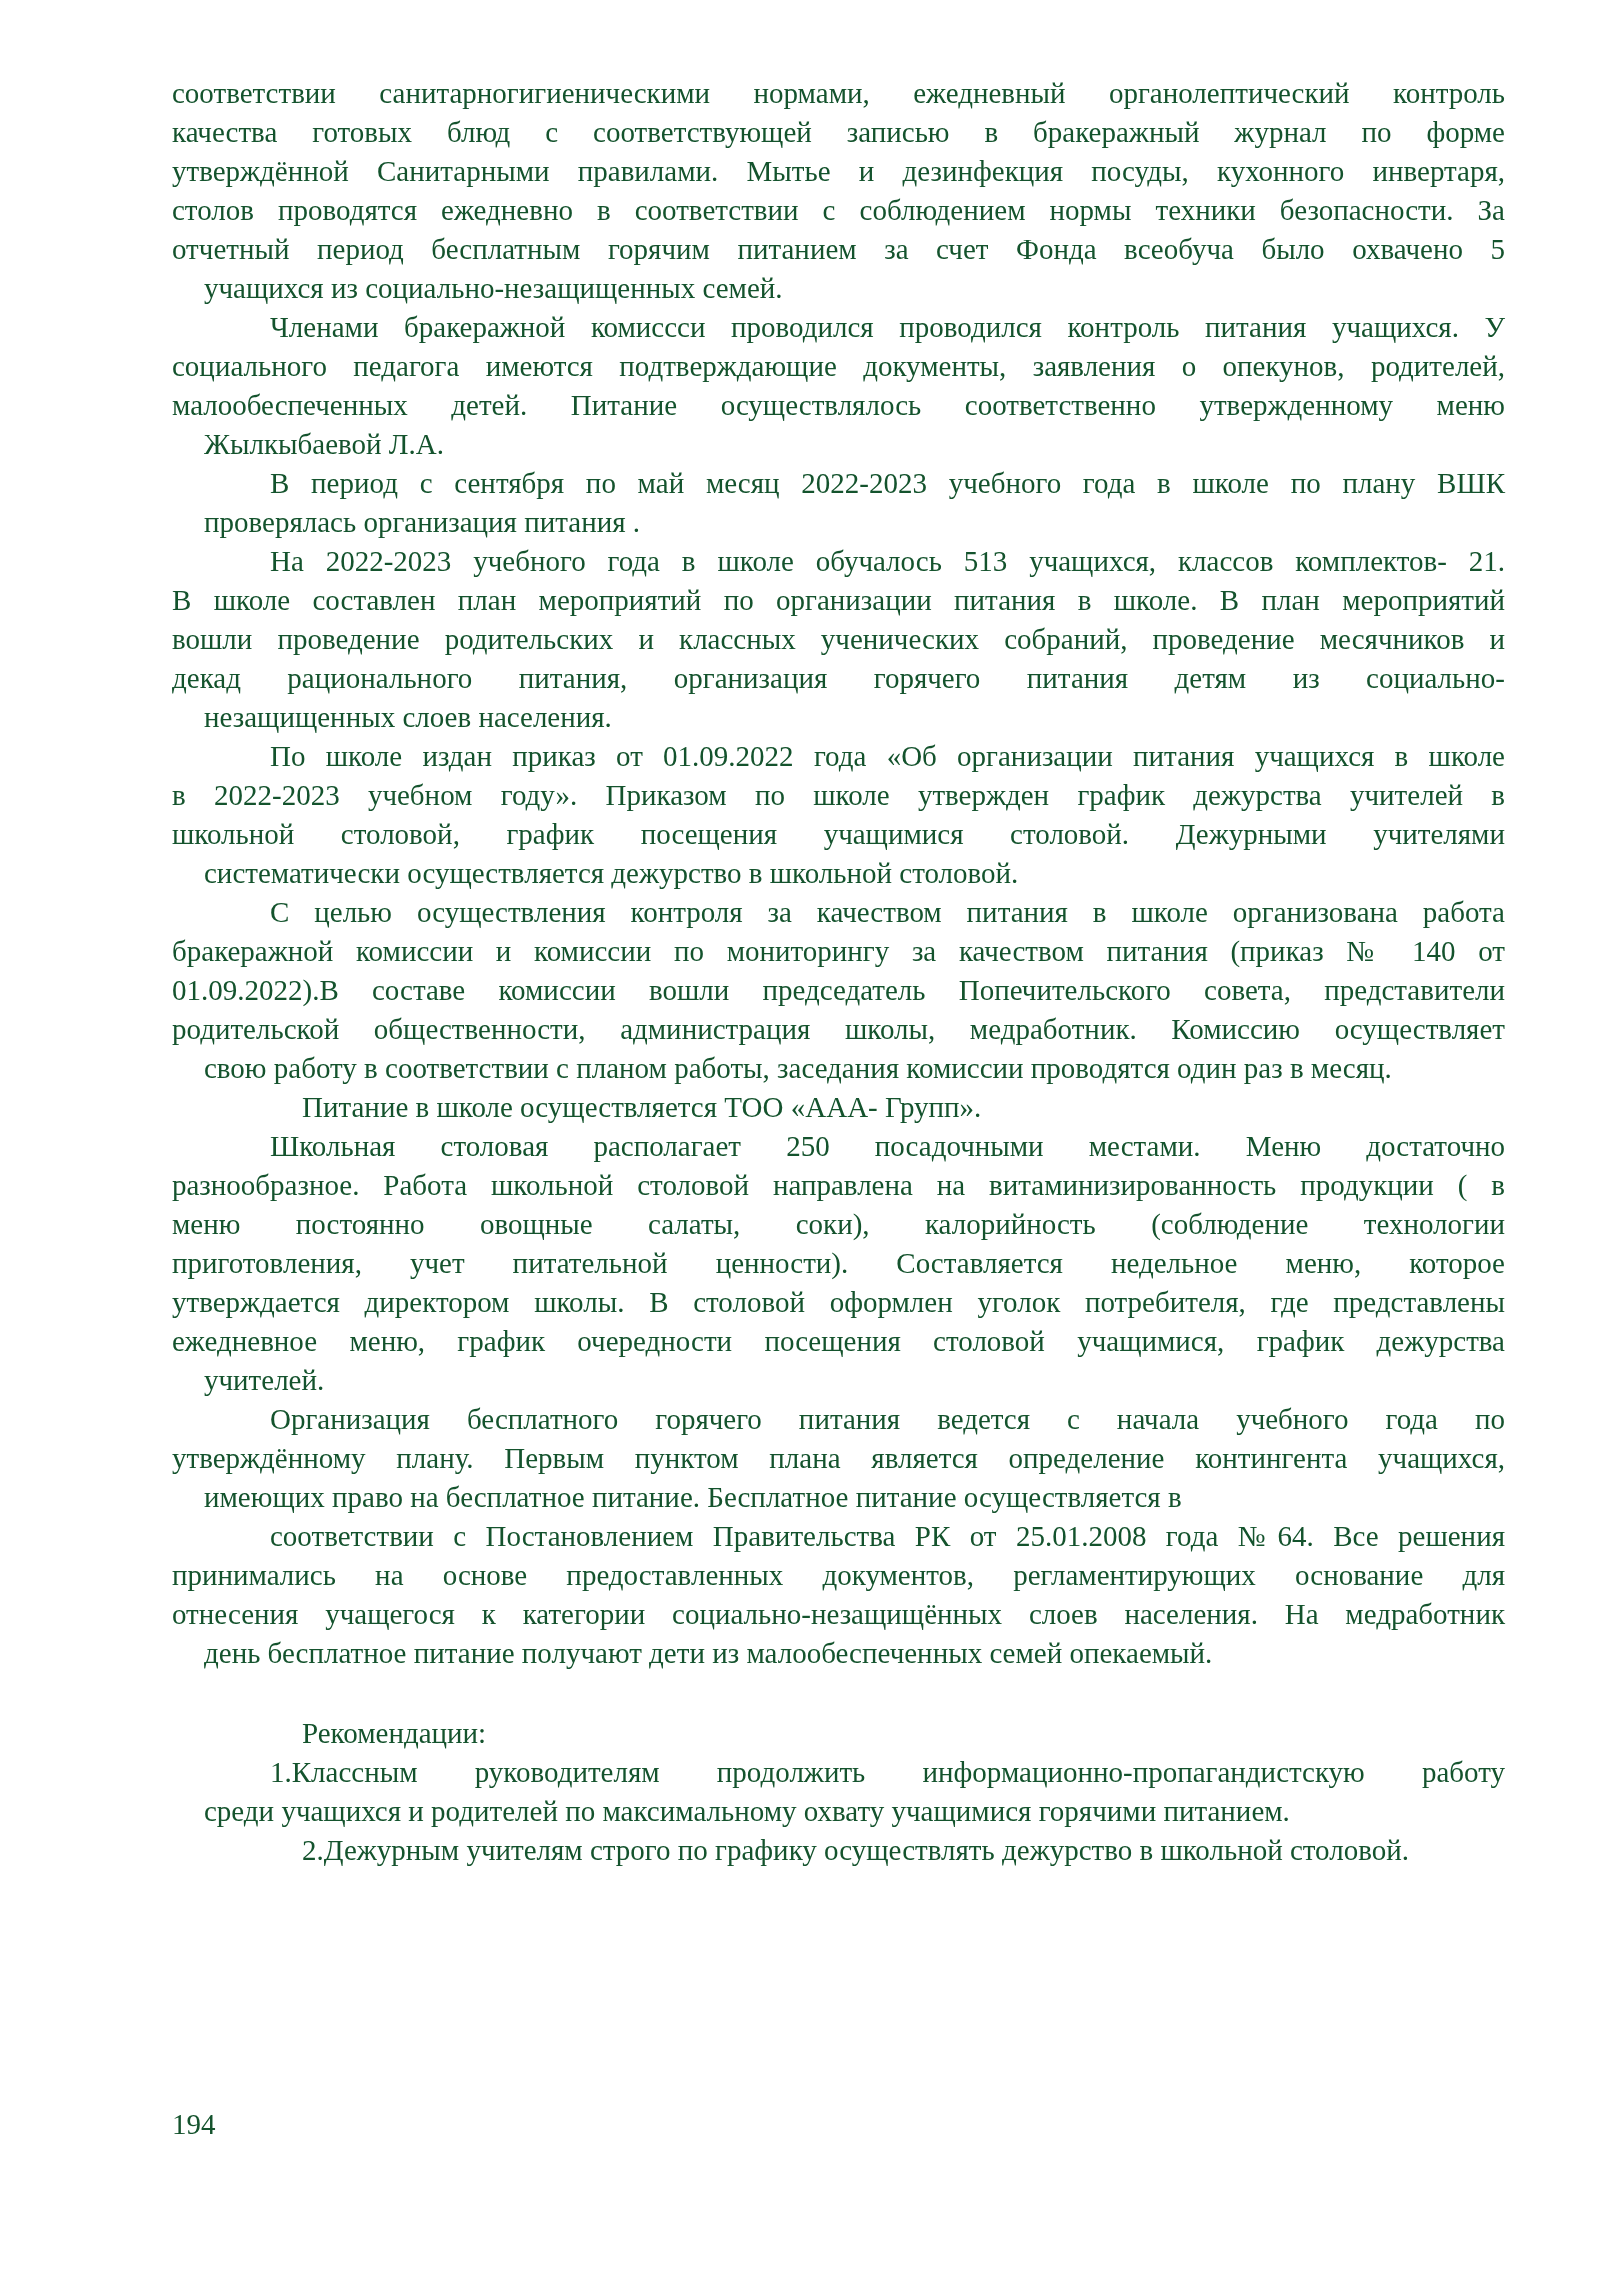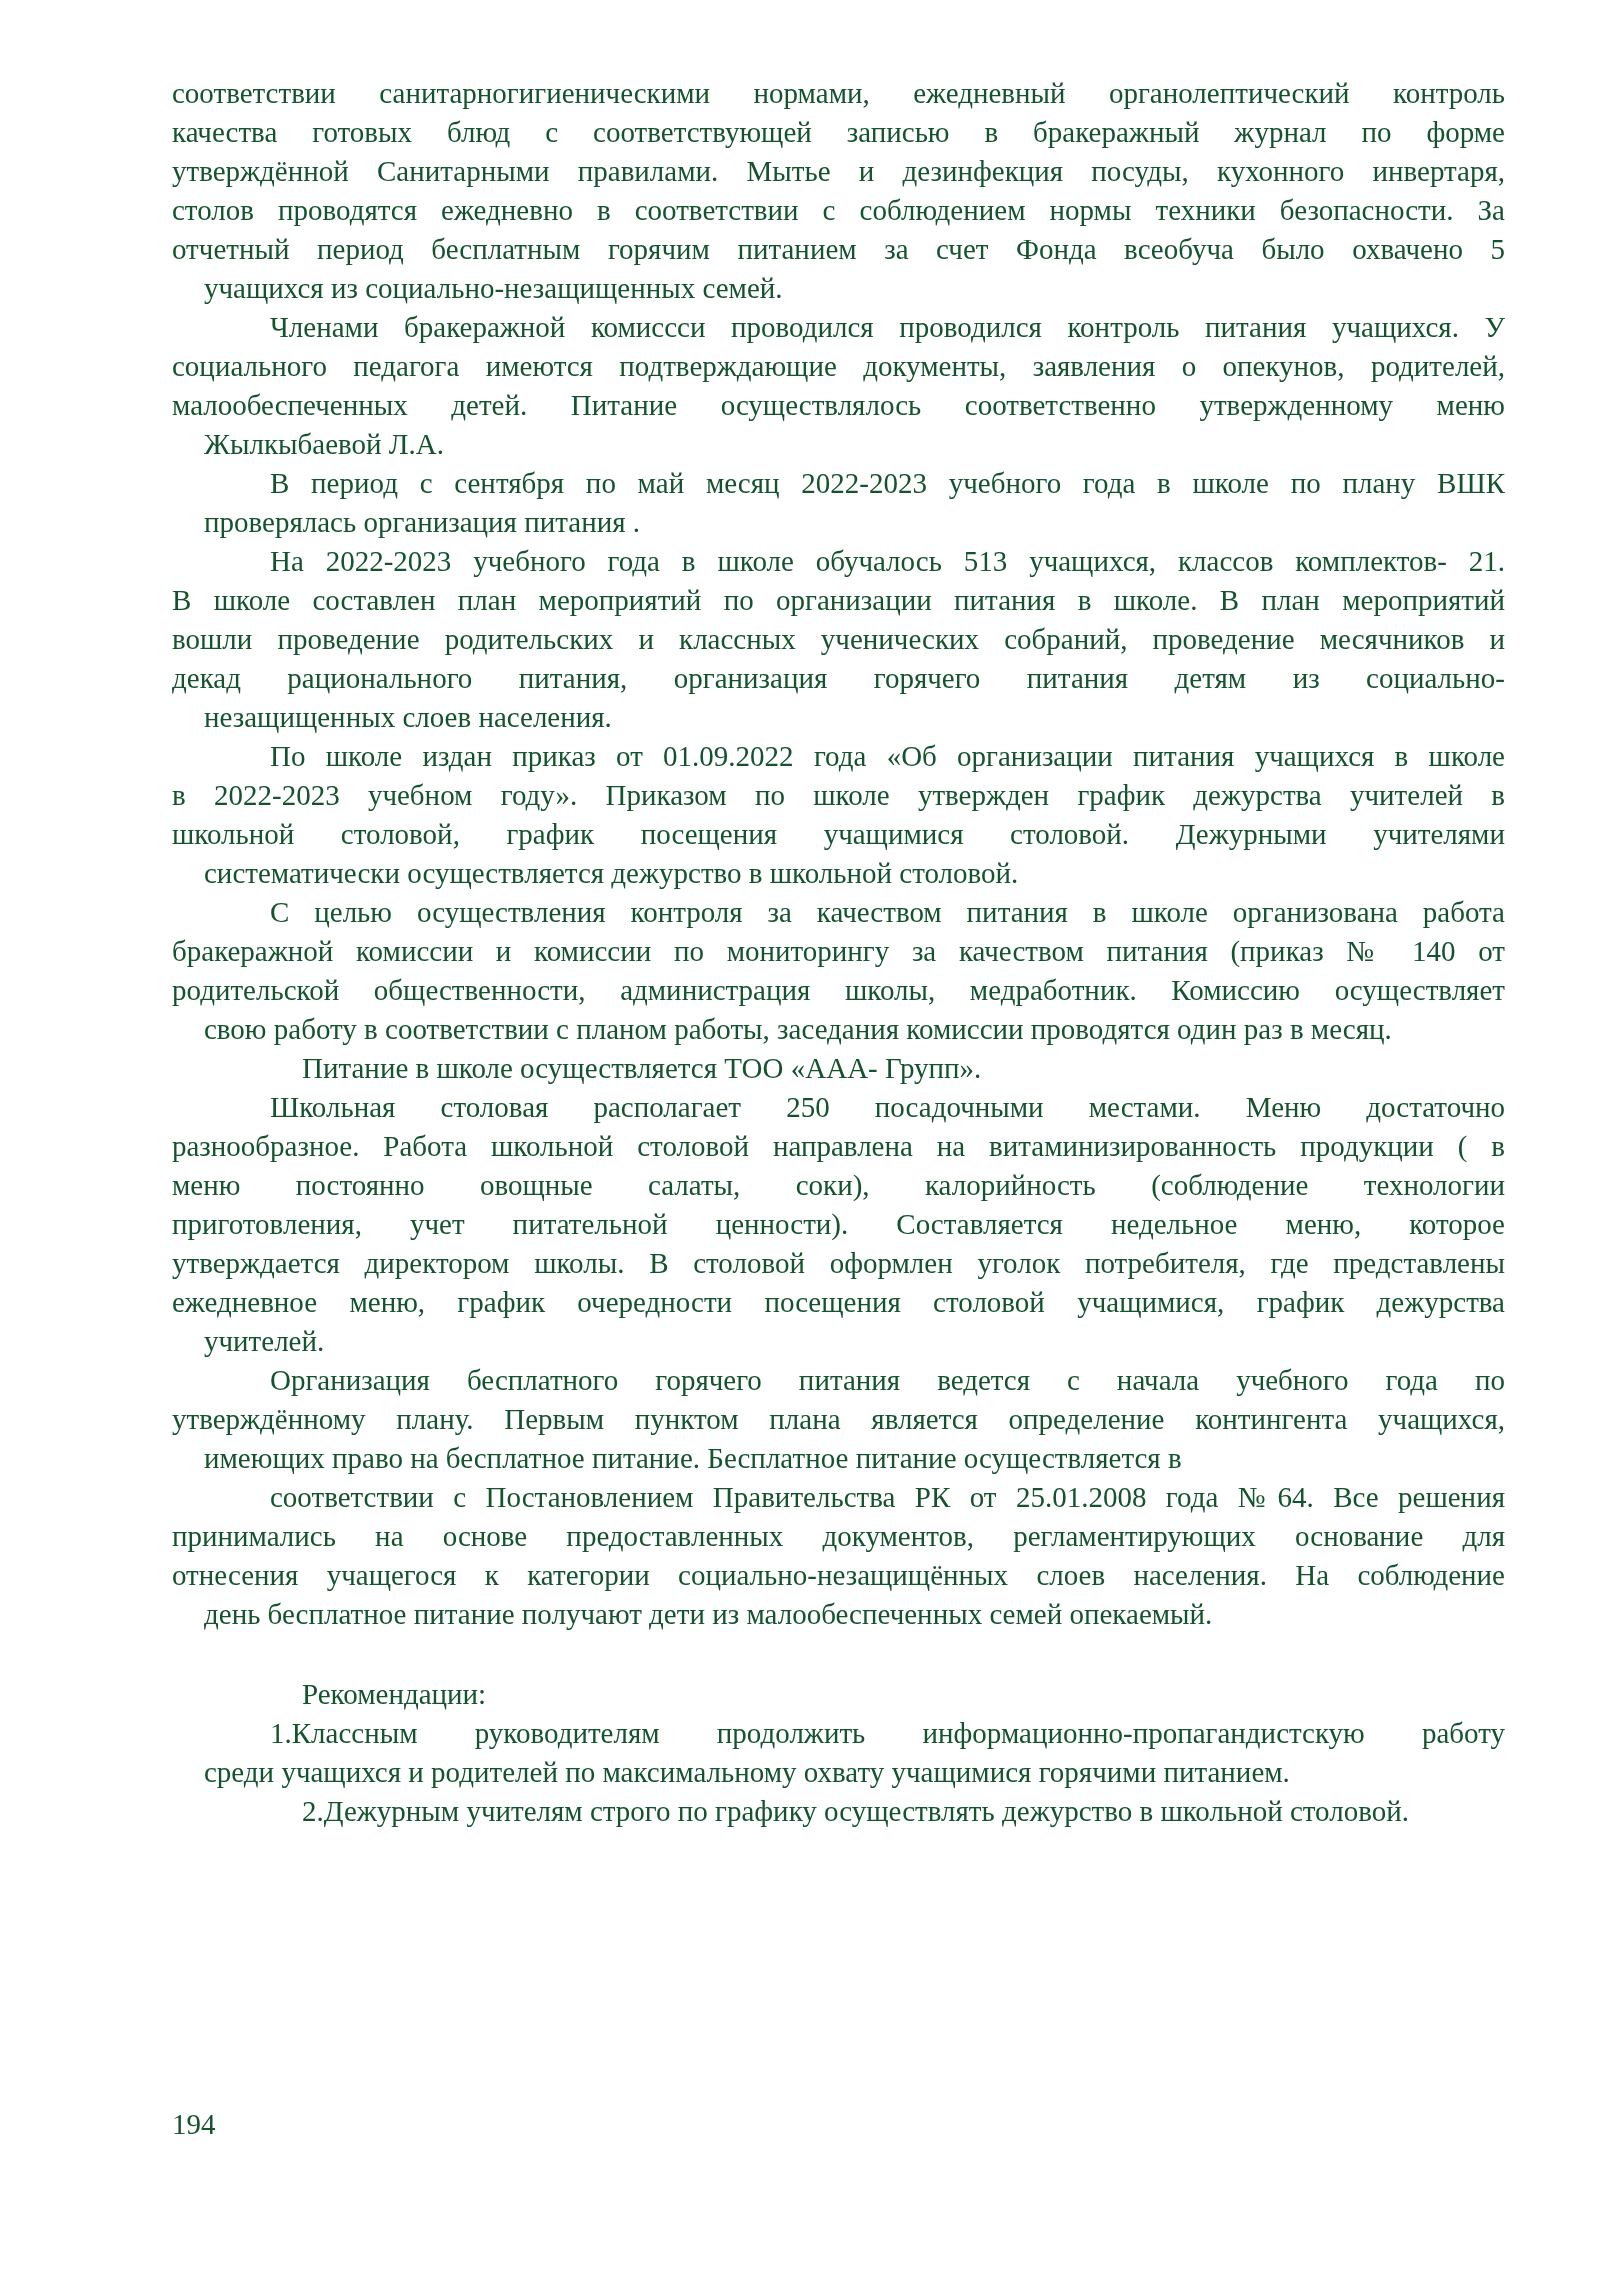--- a/index.html
+++ b/index.html
@@ -85,20 +85,21 @@
       </div>
       <div class="para">
         <div class="line indent">По школе издан приказ от 01.09.2022 года «Об организации питания учащихся в школе</div>
         <div class="line">в 2022-2023 учебном году». Приказом по школе утвержден график дежурства учителей в</div>
         <div class="line">школьной столовой, график посещения учащимися столовой. Дежурными учителями</div>
         <div class="line last">систематически осуществляется дежурство в школьной столовой.</div>
       </div>
       <div class="para">
         <div class="line indent">С целью осуществления контроля за качеством питания в школе организована работа</div>
         <div class="line">бракеражной комиссии  и комиссии по мониторингу за качеством питания (приказ № 140 от</div>
+        <div class="line">01.09.2022).В составе комиссии вошли председатель Попечительского совета, представители</div>
         <div class="line">родительской общественности, администрация школы, медработник. Комиссию осуществляет</div>
         <div class="line last">свою работу в соответствии с планом работы, заседания комиссии проводятся один раз в месяц.</div>
       </div>
       <div class="para">
         <div class="line indent last">Питание в школе осуществляется ТОО «ААА- Групп».</div>
       </div>
       <div class="para">
         <div class="line indent">Школьная столовая располагает 250 посадочными местами. Меню достаточно</div>
         <div class="line">разнообразное. Работа школьной столовой направлена на витаминизированность продукции ( в</div>
         <div class="line">меню постоянно овощные салаты, соки), калорийность (соблюдение технологии</div>
@@ -108,21 +109,21 @@
         <div class="line last">учителей.</div>
       </div>
       <div class="para">
         <div class="line indent">Организация  бесплатного горячего питания ведется с начала учебного года по</div>
         <div class="line">утверждённому плану. Первым пунктом плана является определение контингента учащихся,</div>
         <div class="line last">имеющих право на бесплатное питание. Бесплатное питание осуществляется в</div>
       </div>
       <div class="para">
         <div class="line indent">соответствии с Постановлением Правительства РК от 25.01.2008 года №64. Все решения</div>
         <div class="line">принимались на основе предоставленных документов, регламентирующих основание для</div>
-        <div class="line">отнесения учащегося к категории социально-незащищённых слоев населения. На соблюдение</div>
+        <div class="line">отнесения учащегося к категории социально-незащищённых слоев населения. На медработник</div>
         <div class="line last">день бесплатное питание получают дети из малообеспеченных семей  опекаемый.</div>
       </div>
       <div class="para space-before">
         <div class="line indent last">Рекомендации:</div>
       </div>
       <div class="para">
         <div class="line indent">1.Классным руководителям продолжить информационно-пропагандистскую работу</div>
         <div class="line last">среди учащихся и родителей по максимальному охвату учащимися горячими питанием.</div>
       </div>
       <div class="para">

